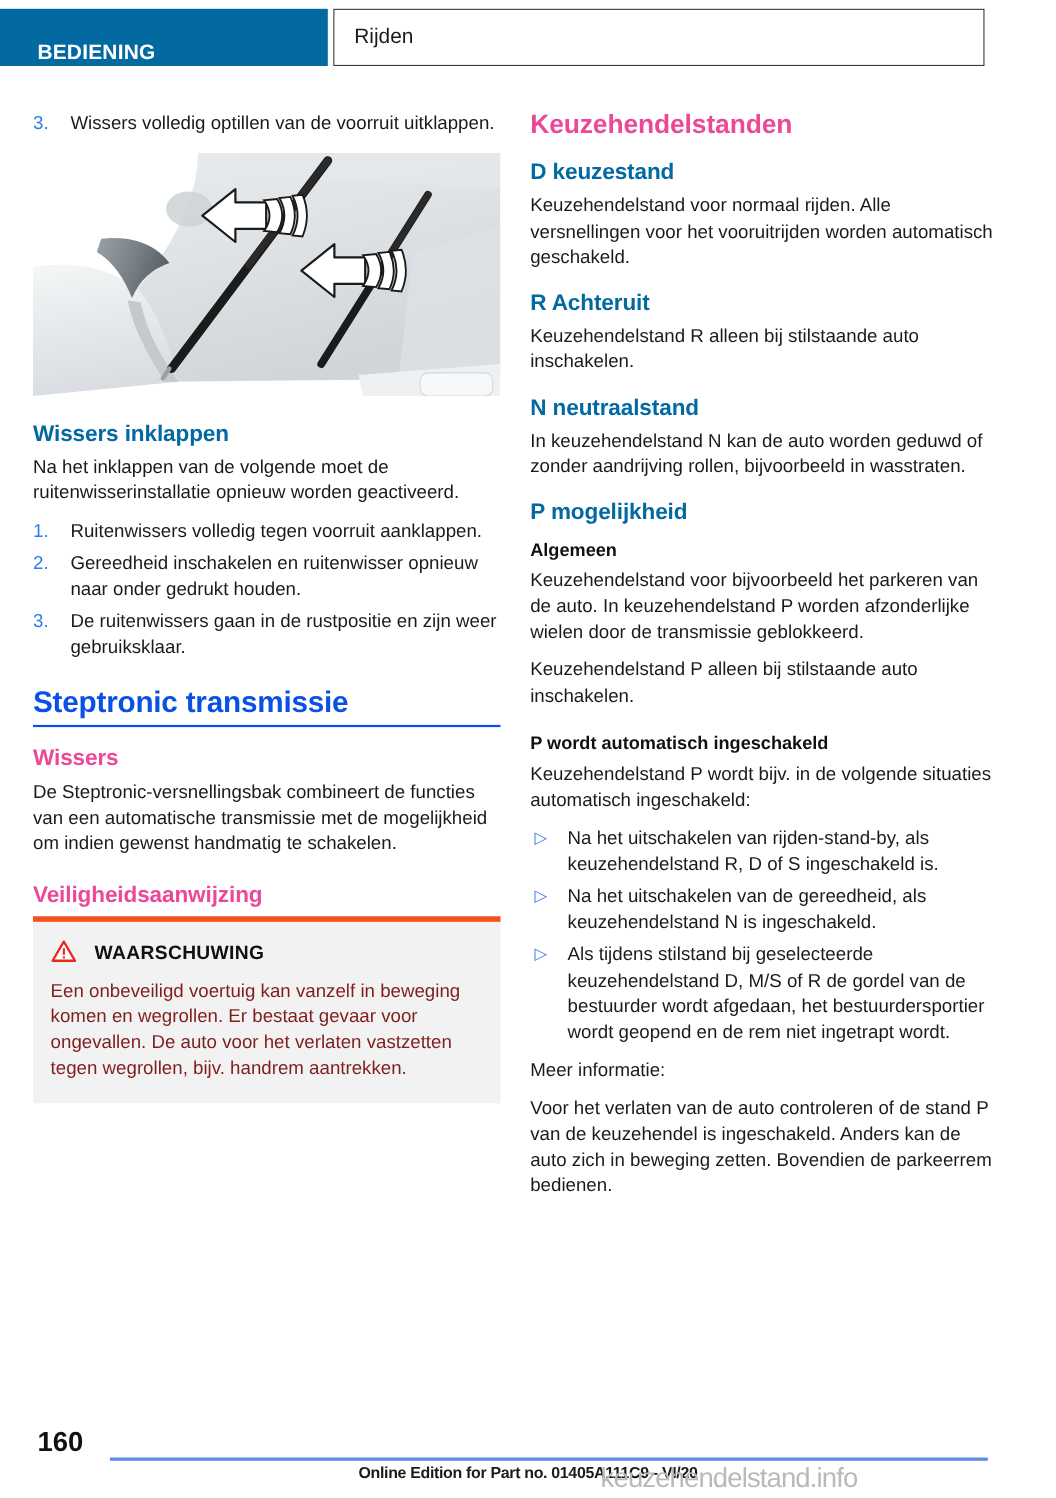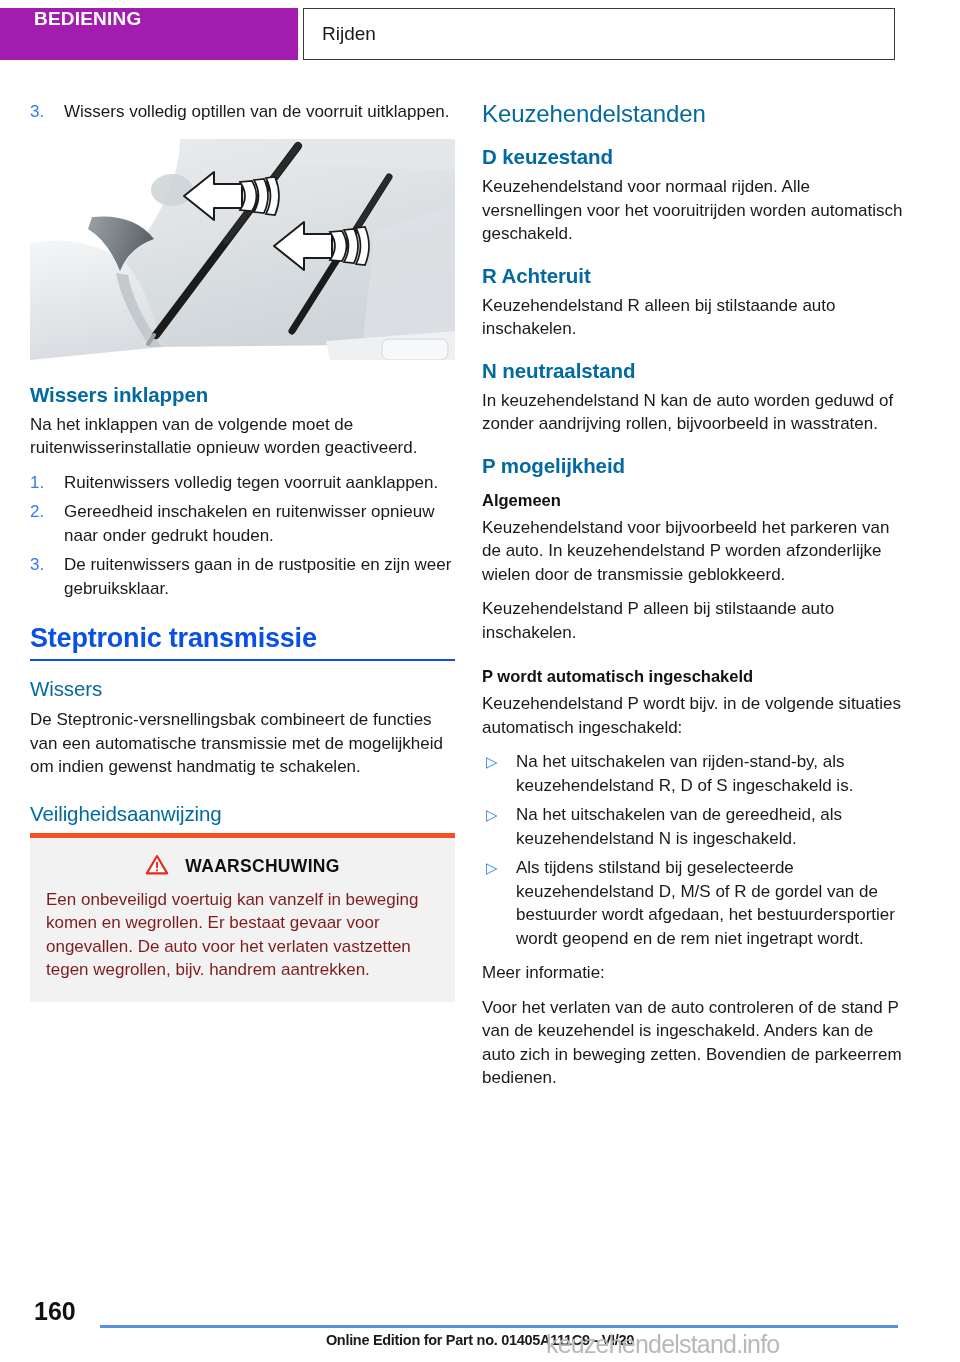--- a/index.html
+++ b/index.html
@@ -23,23 +23,23 @@
     left: 0;
     width: 960px;
     height: 52px;
   }
   .header-tab {
     position: absolute;
     left: 0;
     top: 0;
     width: 298px;
     height: 52px;
-    background: #a21caf;
+    background: #0369a1;
     display: flex;
-    align-items: flex-start;
+    align-items: flex-end;
   }
   .header-tab-label {
     color: #ffffff;
     font-size: 19px;
     font-weight: bold;
     letter-spacing: 0.2px;
     margin-left: 34px;
   }
   .header-box {
     position: absolute;
@@ -76,23 +76,23 @@
     margin: 0 0 5px 0;
     letter-spacing: -0.2px;
   }
   .h1-rule {
     border: 0;
     border-top: 2.5px solid #0A50E5;
     margin: 0 0 16px 0;
     width: 100%;
   }
   .h2 {
-    color: #0369a1;
+    color: #ec4899;
     font-size: 20.5px;
-    font-weight: normal;
+    font-weight: bold;
     margin: 0 0 7px 0;
     letter-spacing: -0.1px;
   }
   .h2-light {
     color: #0369a1;
     font-size: 20.5px;
     font-weight: bold;
     margin: 0 0 6px 0;
     letter-spacing: -0.1px;
   }
@@ -157,21 +157,20 @@
     background: #F2F2F2;
     box-sizing: border-box;
     padding: 16px 16px 20px 16px;
     border-top: 5px solid #F4511E;
     margin-top: 6px;
   }
   .warn-head {
     display: flex;
     align-items: center;
     margin-bottom: 9px;
-    justify-content: center;
   }
   .warn-title {
     font-size: 17.5px;
     font-weight: bold;
     letter-spacing: 0.3px;
     color: #111111;
     margin-left: 16px;
   }
   .warn-body {
     font-size: 17px;

